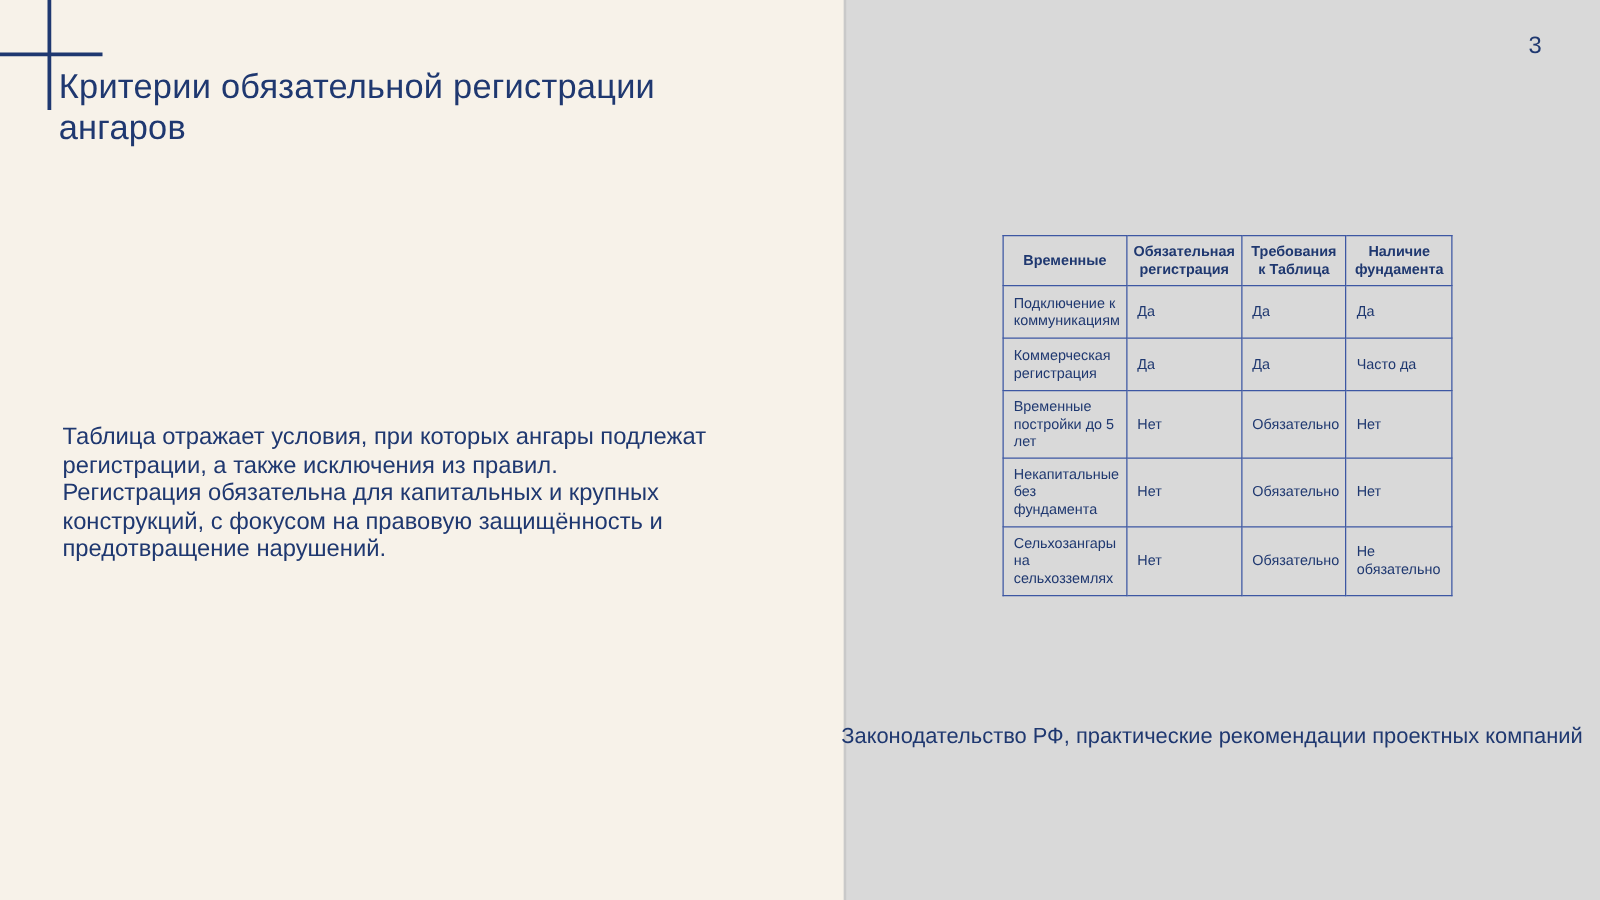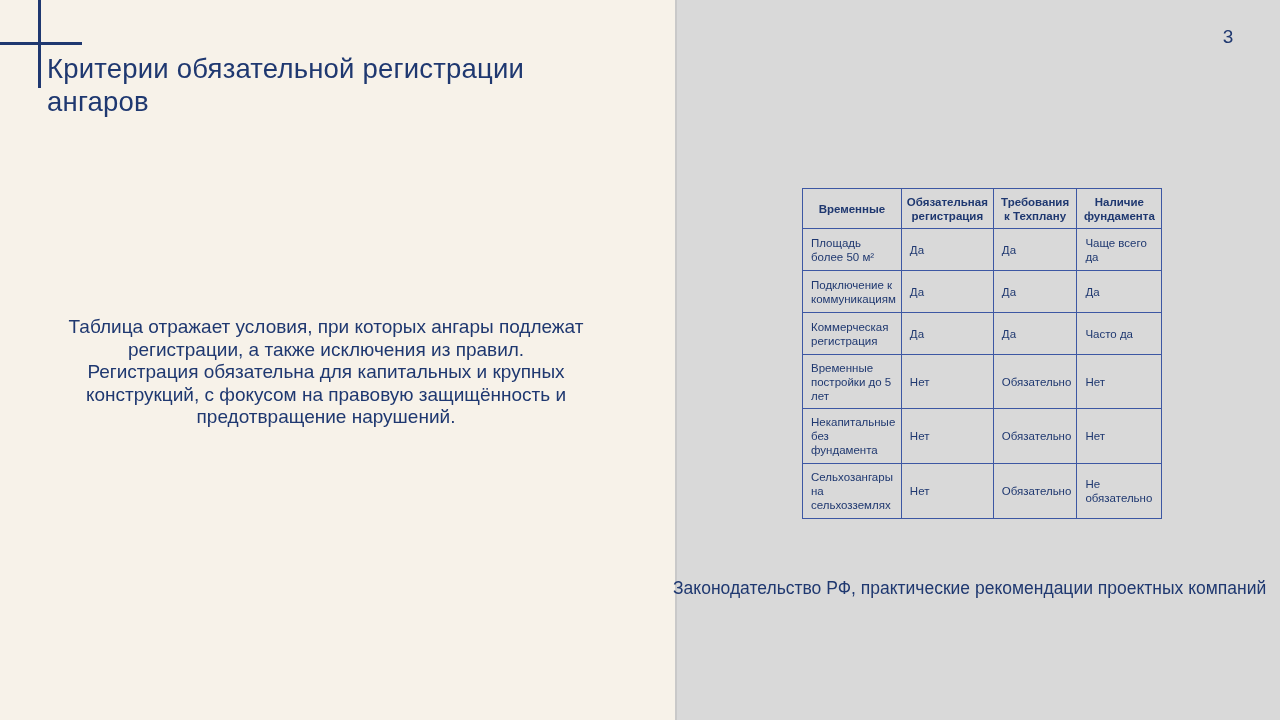--- a/index.html
+++ b/index.html
@@ -13,24 +13,23 @@
 
   .cross-v { position:absolute; left:38px; top:0; width:2.5px; height:88px; background:#1F3870; }
   .cross-h { position:absolute; left:0; top:42px; width:82px; height:2.5px; background:#1F3870; }
 
   .title {
     position:absolute; left:47px; top:52px; width:560px;
     font-size:27.5px; line-height:33px; color:#1F3870;
     white-space:pre-line; letter-spacing:0.2px;
   }
   .body-text {
-    position:absolute; left:50px; top:316px; width:552px;
+    position:absolute; left:50px; top:339px; width:552px;
     font-size:19px; line-height:22.5px; color:#1F3870;
     white-space:pre-line;
-    text-align:center;
   }
   .page-number {
     position:absolute; right:40px; top:26px; width:24px;
     font-size:19px; color:#1F3870; text-align:center;
   }
   .source-note {
     position:absolute; right:47px; top:578px; width:560px;
     font-size:17.5px; color:#1F3870; text-align:center; white-space:nowrap;
   }
 
@@ -79,28 +78,22 @@
     <colgroup>
         <col class="c1">
         <col class="c2">
         <col class="c3">
         <col class="c4">
       </colgroup>
     <tbody>
         <tr class="hdr">
       <th>Временные</th>
       <th>Обязательная регистрация</th>
-      <th>Требования к Техплану</th>
+      <th>Требования к Таблица</th>
       <th>Наличие фундамента</th>
-    </tr>
-    <tr class="r0">
-      <td>Площадь более 50 м²</td>
-      <td>Да</td>
-      <td>Да</td>
-      <td>Чаще всего да</td>
     </tr>
     <tr class="r2">
       <td>Подключение к коммуникациям</td>
       <td>Да</td>
       <td>Да</td>
       <td>Да</td>
     </tr>
     <tr class="r3">
       <td>Коммерческая регистрация</td>
       <td>Да</td>

